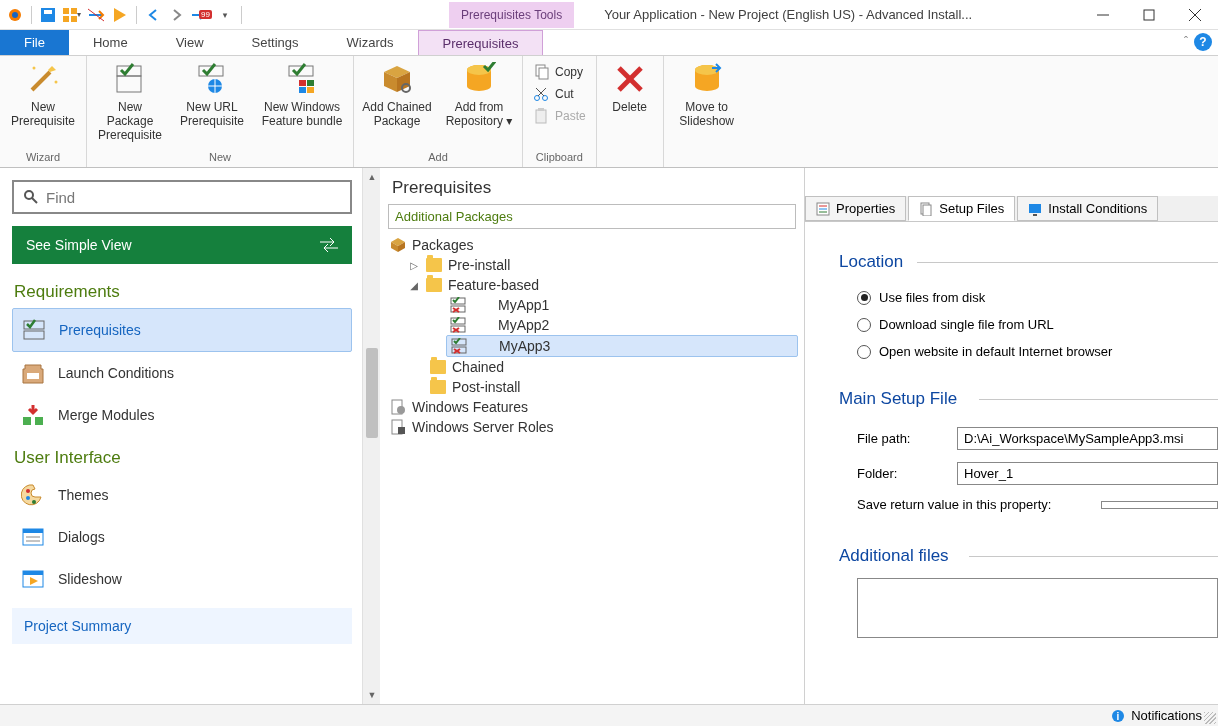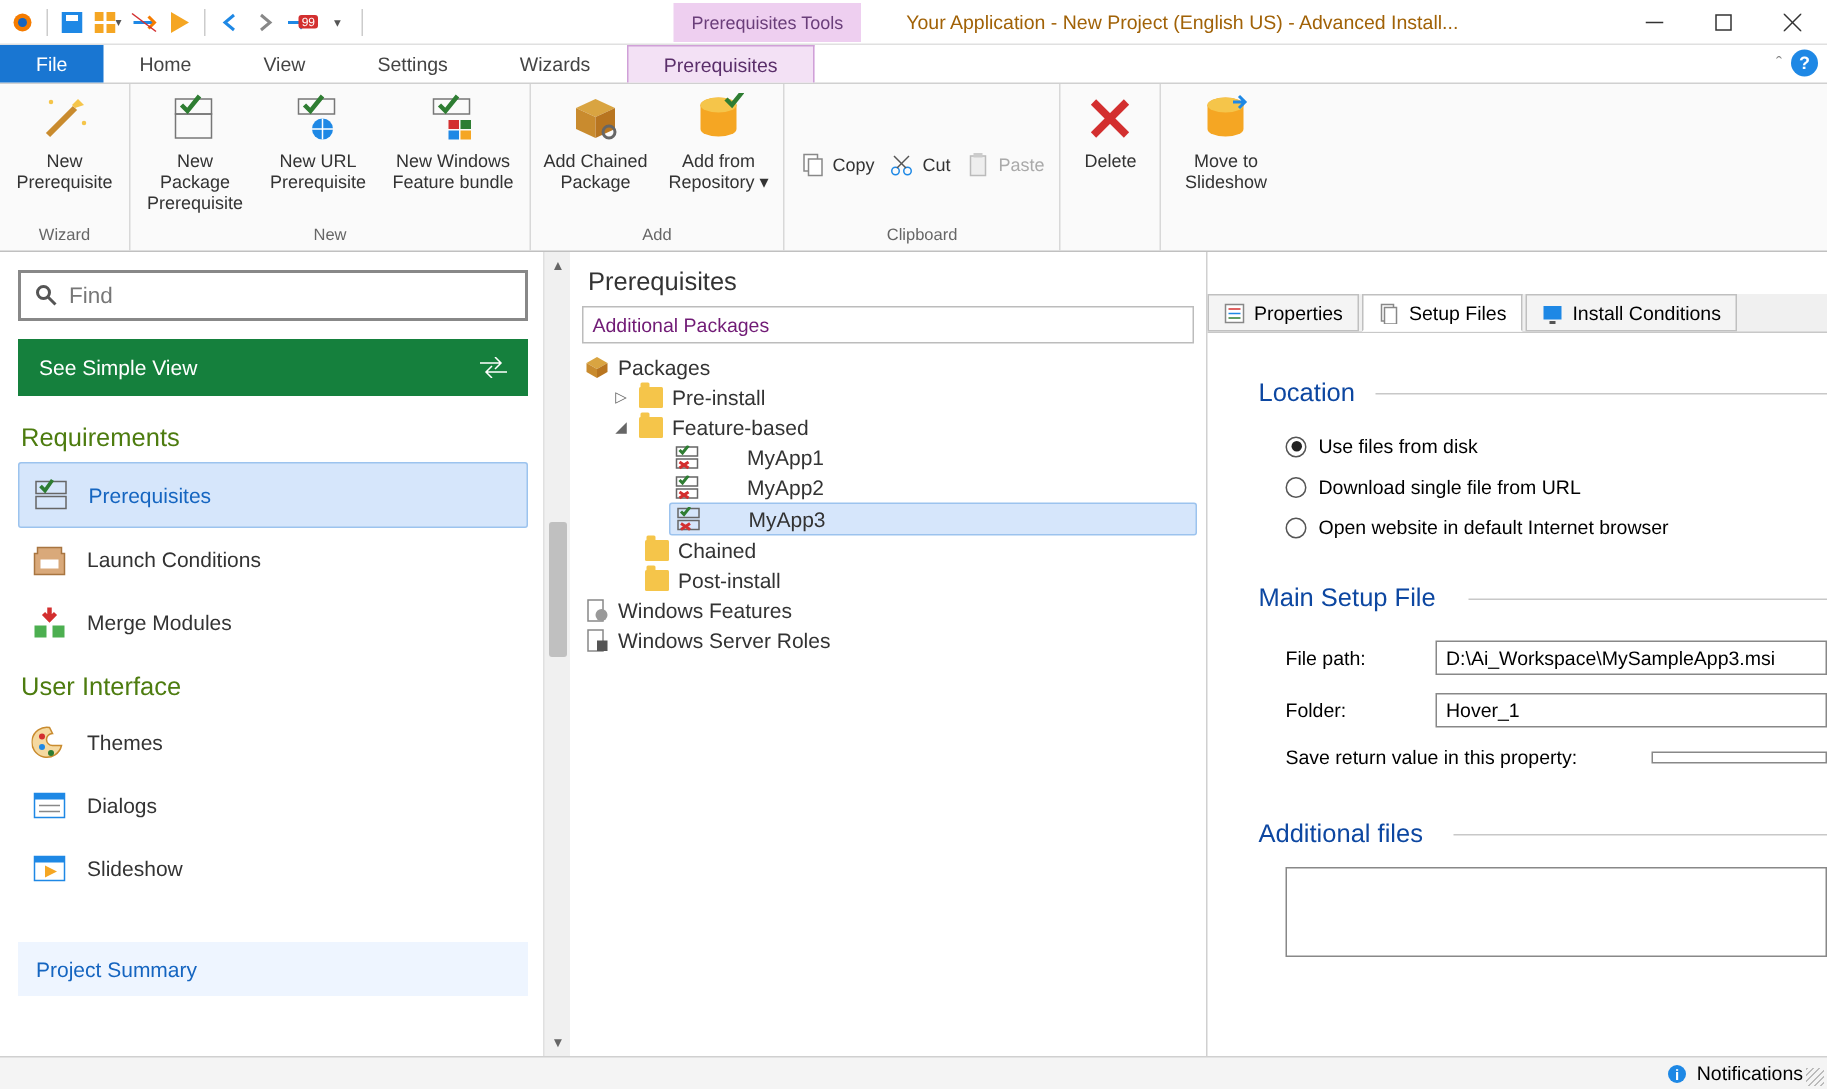--- a/index.html
+++ b/index.html
@@ -4,65 +4,65 @@
 <style>
 * { box-sizing: border-box; margin: 0; padding: 0; font-family: "Segoe UI", Tahoma, sans-serif; }
 body { width: 1218px; height: 726px; background: #fff; overflow: hidden; position: relative; font-size: 12px; }
 
 
 .titlebar { height: 30px; display: flex; align-items: center; background: #fff; border-bottom: 1px solid #e0e0e0; }
 .qat { display: flex; align-items: center; padding: 0 4px; gap: 2px; }
 .qat-btn { width: 22px; height: 22px; display: flex; align-items: center; justify-content: center; cursor: pointer; }
 .qat-sep { width: 1px; height: 18px; background: #ccc; margin: 0 3px; }
 .title-contextual { background: #eecff0; color: #6a3e7a; padding: 6px 12px; font-size: 12px; margin-left: 200px; }
-.title-text { flex: 1; text-align: left; padding-left: 30px; font-size: 13px; color: #a16207; }
+.title-text { flex: 1; text-align: left; padding-left: 30px; font-size: 13px; color: #404040; }
 .winbtns { display: flex; }
 .winbtn { width: 46px; height: 30px; display: flex; align-items: center; justify-content: center; cursor: pointer; }
 
 
 .ribbon-tabs { height: 26px; display: flex; align-items: stretch; background: #fff; border-bottom: 1px solid #d0d0d0; position: relative; }
 .tab { padding: 0 24px; font-size: 13px; color: #444; display: flex; align-items: center; cursor: pointer; }
 .tab.file { background: #1976d2; color: #fff; padding: 0 24px; }
 .tab.active { background: #f3e1f5; color: #5a2e6a; border: 1px solid #d0a0d8; border-bottom: none; }
 .help-corner { position: absolute; right: 6px; top: 3px; display: flex; align-items: center; gap: 6px; }
 .help-circle { width: 18px; height: 18px; border-radius: 50%; background: #1e88e5; color: #fff; display: flex; align-items: center; justify-content: center; font-size: 12px; font-weight: bold; }
 
 
 .ribbon { height: 112px; display: flex; background: #fafafa; border-bottom: 1px solid #c0c0c0; }
 .rgroup { border-right: 1px solid #d8d8d8; display: flex; flex-direction: column; padding: 2px 6px 0 6px; }
 .rgroup-body { flex: 1; display: flex; align-items: flex-start; gap: 8px; }
 .rgroup-label { text-align: center; font-size: 11px; color: #666; padding: 2px 0 4px 0; }
 .rbtn-lg { display: flex; flex-direction: column; align-items: center; width: 74px; padding-top: 4px; cursor: pointer; text-align: center; font-size: 12px; color: #333; line-height: 14px; }
 .rbtn-lg .ic { width: 34px; height: 34px; margin-bottom: 4px; display:flex; align-items:center; justify-content:center; }
 .rbtn-sm { display: flex; align-items: center; gap: 6px; font-size: 12px; color: #333; padding: 2px 4px; cursor: pointer; }
 .rbtn-sm.disabled { color: #aaa; }
-.rbtn-col { display: flex; gap: 2px; padding-top: 4px; margin-top: 38px; }
+.rbtn-col { display: flex; flex-direction: column; gap: 2px; padding-top: 4px; }
 
 
 .main { display: flex; height: calc(726px - 30px - 26px - 112px - 22px); }
 .leftpane { width: 380px; background: #fff; position: relative; display: flex; }
 .lp-inner { flex: 1; padding: 12px 10px 0 12px; overflow: hidden; }
 .lp-scroll { width: 18px; background: #f0f0f0; border-left: 1px solid #e0e0e0; position: relative; }
 .lp-scroll .thumb { position: absolute; top: 180px; left: 3px; width: 12px; height: 90px; background: #c0c0c0; border-radius: 2px; }
 .lp-scroll .arrow { position: absolute; left: 0; width: 18px; height: 18px; display: flex; align-items:center; justify-content:center; color:#666; font-size:9px; }
 
 .find-box { border: 2px solid #888; height: 34px; display: flex; align-items: center; padding: 0 10px; color: #777; gap: 8px; margin-bottom: 12px; }
 .simple-view { background: #15803d; color: #fff; height: 38px; display: flex; align-items: center; justify-content: space-between; padding: 0 14px; font-size: 14px; cursor: pointer; margin-bottom: 6px; }
 
 .nav-item { display: flex; align-items: center; gap: 12px; padding: 8px 8px; font-size: 14px; color: #333; cursor: pointer; }
 .nav-item.selected { background: #d6e6fb; border: 1px solid #9cc3ee; color: #1565c0; border-radius: 2px; }
 .nav-item .nic { width: 26px; height: 26px; display:flex; align-items:center; justify-content:center; }
 .nav-header { font-size: 17px; color: #4d7c0f; padding: 12px 2px 6px 2px; font-weight: 400; }
-.proj-summary { background: #eef5ff; color: #1565c0; padding: 10px 12px; font-size: 14px; margin-top: 28px; cursor: pointer; }
+.proj-summary { background: #eef5ff; color: #1565c0; padding: 10px 12px; font-size: 14px; margin-top: 8px; cursor: pointer; }
 
 
 .centerpane { flex: 1; display: flex; min-width: 0; }
 .treepane { width: 425px; border-right: 1px solid #d0d0d0; display: flex; flex-direction: column; }
 .treepane h2 { font-size: 17px; font-weight: 400; color: #333; padding: 10px 12px 6px 12px; }
-.tree-sub { border: 1px solid #bcbcbc; margin: 0 8px; padding: 4px 6px; font-size: 13px; color: #701a75; }
+.tree-sub { border: 1px solid #bcbcbc; margin: 0 8px; padding: 4px 6px; font-size: 13px; color: #4d7c0f; }
 .tree { padding: 6px 6px; font-size: 14px; color: #333; }
 .tnode { display: flex; align-items: center; gap: 6px; padding: 2px 4px; white-space: nowrap; }
 .tnode .exp { width: 12px; display:inline-flex; justify-content:center; color:#666; font-size:10px; }
 .tnode.sel { background: #d6e6fb; border: 1px solid #9cc3ee; border-radius: 2px; }
 .indent1 { margin-left: 18px; }
 .indent2 { margin-left: 40px; }
 .indent3 { margin-left: 60px; gap: 32px; }
 .fold { width:16px; height:14px; background:#f5c54a; border-radius:1px; display:inline-block; position:relative; }
 .fold::before { content:""; position:absolute; top:-3px; left:1px; width:6px; height:3px; background:#f5c54a; border-radius:1px 1px 0 0; }
 .pkgic { width:16px; height:16px; display:inline-flex; align-items:center; justify-content:center; }

